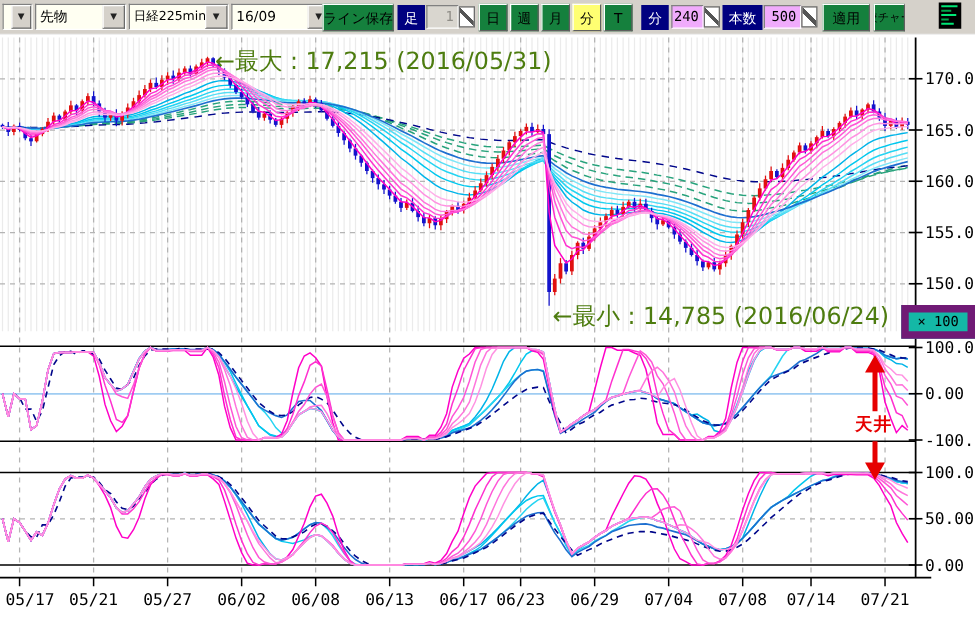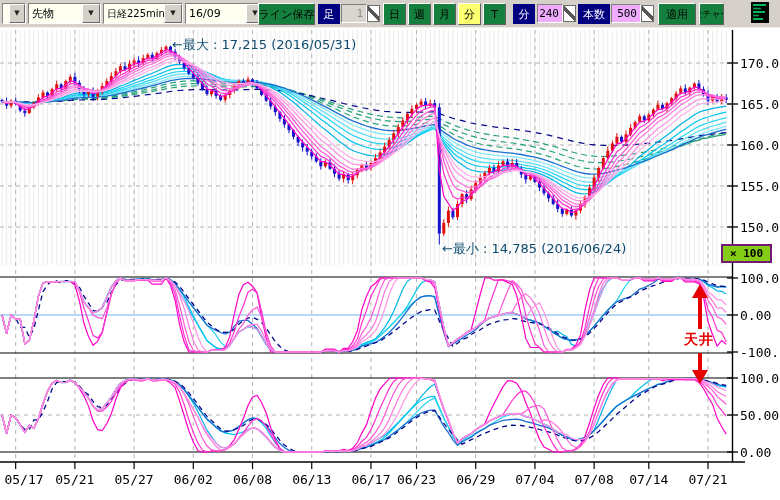--- a/index.html
+++ b/index.html
@@ -25,25 +25,25 @@
          border:1px solid;border-color:#808080 #fff #fff #808080;box-sizing:border-box;
          font-size:11px;font-family:"DejaVu Sans Mono",monospace;text-align:right;padding:2px 3px 0 1px;}
   .field.disabled{background:#d9d6cf;color:#8f8d87;}
   .spin{position:absolute;top:5px;width:13px;height:17px;box-sizing:border-box;border:1px solid #6d6d6d;
         background:linear-gradient(45deg,#ffffff 42%,#555555 42%,#555555 58%,#ffffff 58%);}
   .mini-icon{position:absolute;top:2px;width:18px;height:21px;background:#000;}
   
   .chart-wrap{position:absolute;top:28px;left:0;width:780px;height:472px;background:#fff;}
   .chart-wrap svg{position:absolute;top:0;left:0;}
   .ax{font-family:"DejaVu Sans Mono",monospace;font-size:13px;fill:#000;}
-  .ann{position:absolute;color:#0c4a6e;font-size:13px;white-space:nowrap;
+  .ann{position:absolute;color:#4d7c0f;font-size:19px;white-space:nowrap;
        font-family:"DejaVu Sans",sans-serif;}
   .ann.tenjo{font-weight:bold;font-size:14px;color:#e60000;letter-spacing:1px;}
-  .x100{position:absolute;border:2px solid #701a75;background:#84cc16;font-size:11px;
-        font-family:"DejaVu Sans Mono",monospace;padding:1px 7px;white-space:nowrap;font-weight:bold;}
+  .x100{position:absolute;border:6px solid #701a75;background:#14b8a6;font-size:11px;
+        font-family:"DejaVu Sans Mono",monospace;padding:1px 7px;white-space:nowrap;}
 </style>
 </head>
 <body>
 
 <div class="toolbar">
   <div class="combo" style="left:2px;width:24px;">
     <span class="val"></span>
     <span class="arrow">▼</span>
   </div>
   <div class="combo" style="left:28px;width:73px;">

